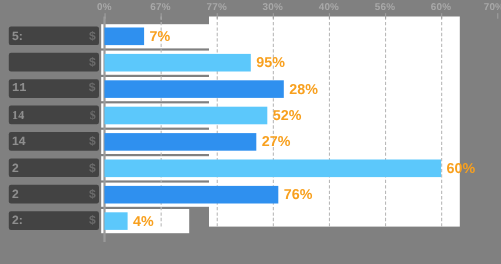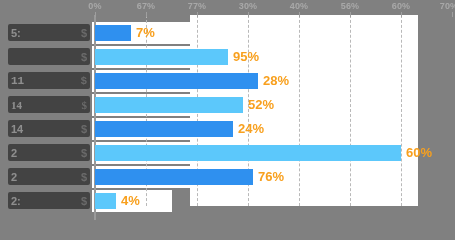--- a/index.html
+++ b/index.html
@@ -164,18 +164,18 @@
   <div class="bar light" style="top:97px;width:148px;"></div>
   <div class="bar dark" style="top:121px;width:138px;"></div>
   <div class="bar light" style="top:145px;width:306px;"></div>
   <div class="bar dark" style="top:169px;width:158px;"></div>
   <div class="bar light" style="top:193px;width:21px;"></div>
 
   <div class="bar-value" style="top:25px;left:136px;">7%</div>
   <div class="bar-value" style="top:49px;left:233px;">95%</div>
   <div class="bar-value" style="top:73px;left:263px;">28%</div>
   <div class="bar-value" style="top:97px;left:248px;">52%</div>
-  <div class="bar-value" style="top:121px;left:238px;">24%</div>
+  <div class="bar-value" style="top:121px;left:238px;">27%</div>
   <div class="bar-value" style="top:145px;left:406px;">60%</div>
   <div class="bar-value" style="top:169px;left:258px;">76%</div>
   <div class="bar-value" style="top:193px;left:121px;">4%</div>
 
 </div>
 
 </body></html>

